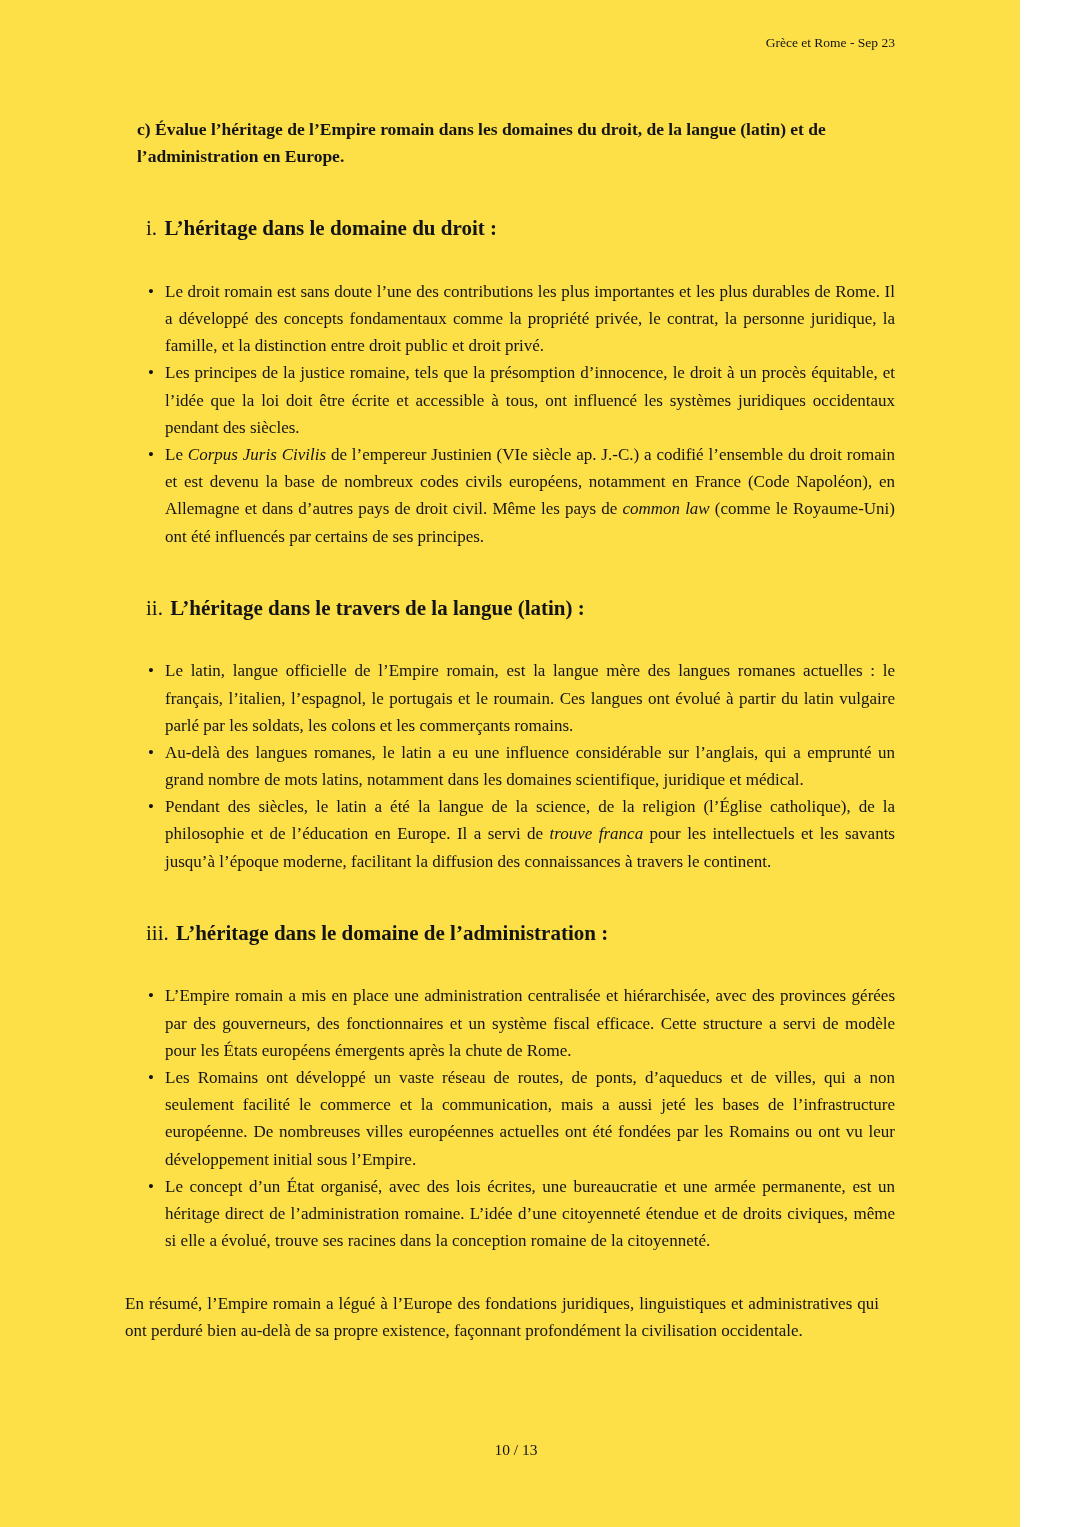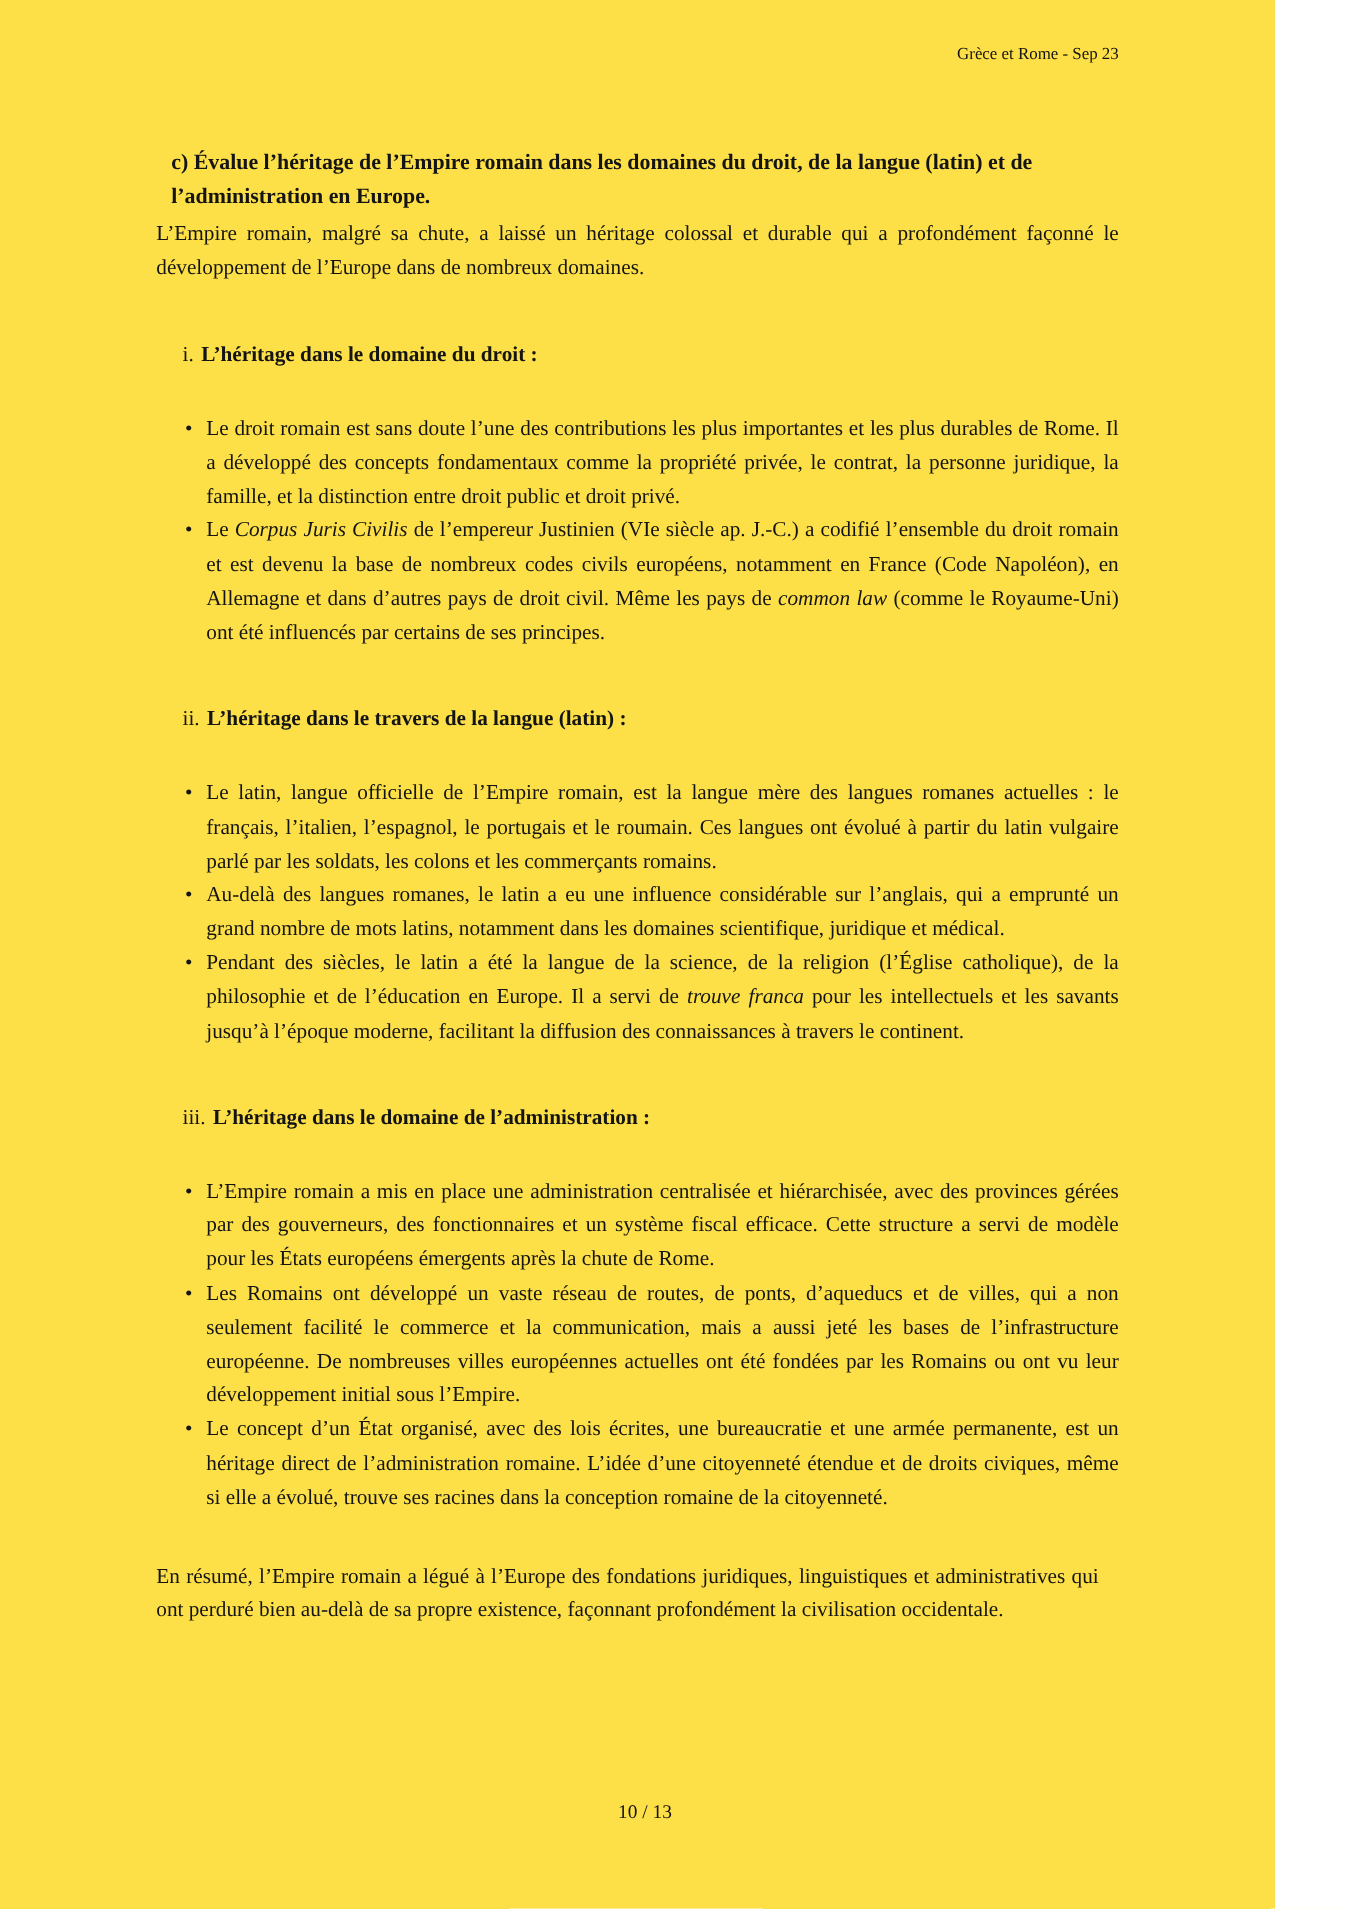--- a/index.html
+++ b/index.html
@@ -36,21 +36,21 @@
     font-weight: bold;
     line-height: 1.55;
   }
   .intro {
     margin: 0;
     text-align: justify;
   }
   .section { margin-top: 42px; }
   .section-heading {
     margin: 0 0 32px 21px;
-    font-size: 17px;
+    font-size: 21px;
     font-weight: normal;
     line-height: 1.6;
   }
   .section-label { font-weight: normal; margin-right: 0.35em; }
   .section-title { font-weight: bold; }
   .bullets {
     margin: 0;
     padding: 0 0 0 23px;
     list-style: none;
   }
@@ -84,28 +84,28 @@
 <body>
 
 <div class="page">
 
   <div class="header">
     <span>Grèce et Rome - Sep 23</span>
   </div>
 
   <div class="content">
     <h1 class="title">c) Évalue l’héritage de l’Empire romain dans les domaines du droit, de la langue (latin) et de l’administration en Europe.</h1>
-    <p class="intro">L’Empire romain, malgré sa chute, a laissé un héritage colossal et durable qui a profondément façonné le développement de l’Europe dans de nombreux domaines.</p>
     <div id="sections">
   <section class="section">
     <h2 class="section-heading">
       <span class="section-label">i.</span><span class="section-title">L’héritage dans le domaine du droit :</span>
     </h2>
     <ul class="bullets">
             <li class="bullet"><span>Le droit romain est sans doute l’une des contributions les plus importantes et les plus durables de Rome. Il a développé des concepts fondamentaux comme la propriété privée, le contrat, la personne juridique, la famille, et la distinction entre droit public et droit privé.</span></li>
+            <li class="bullet"><span>Les principes de la justice romaine, tels que la présomption d’innocence, le droit à un procès équitable, et l’idée que la loi doit être écrite et accessible à tous, ont influencé les systèmes juridiques occidentaux pendant des siècles.</span></li>
             <li class="bullet"><span>Le </span><em>Corpus Juris Civilis</em><span> de l’empereur Justinien (VIe siècle ap. J.-C.) a codifié l’ensemble du droit romain et est devenu la base de nombreux codes civils européens, notamment en France (Code Napoléon), en Allemagne et dans d’autres pays de droit civil. Même les pays de </span><em>common law</em><span> (comme le Royaume-Uni) ont été influencés par certains de ses principes.</span></li>
           </ul>
   </section>
 
   <section class="section">
     <h2 class="section-heading">
       <span class="section-label">ii.</span><span class="section-title">L’héritage dans le travers de la langue (latin) :</span>
     </h2>
     <ul class="bullets">
             <li class="bullet"><span>Le latin, langue officielle de l’Empire romain, est la langue mère des langues romanes actuelles : le français, l’italien, l’espagnol, le portugais et le roumain. Ces langues ont évolué à partir du latin vulgaire parlé par les soldats, les colons et les commerçants romains.</span></li>

